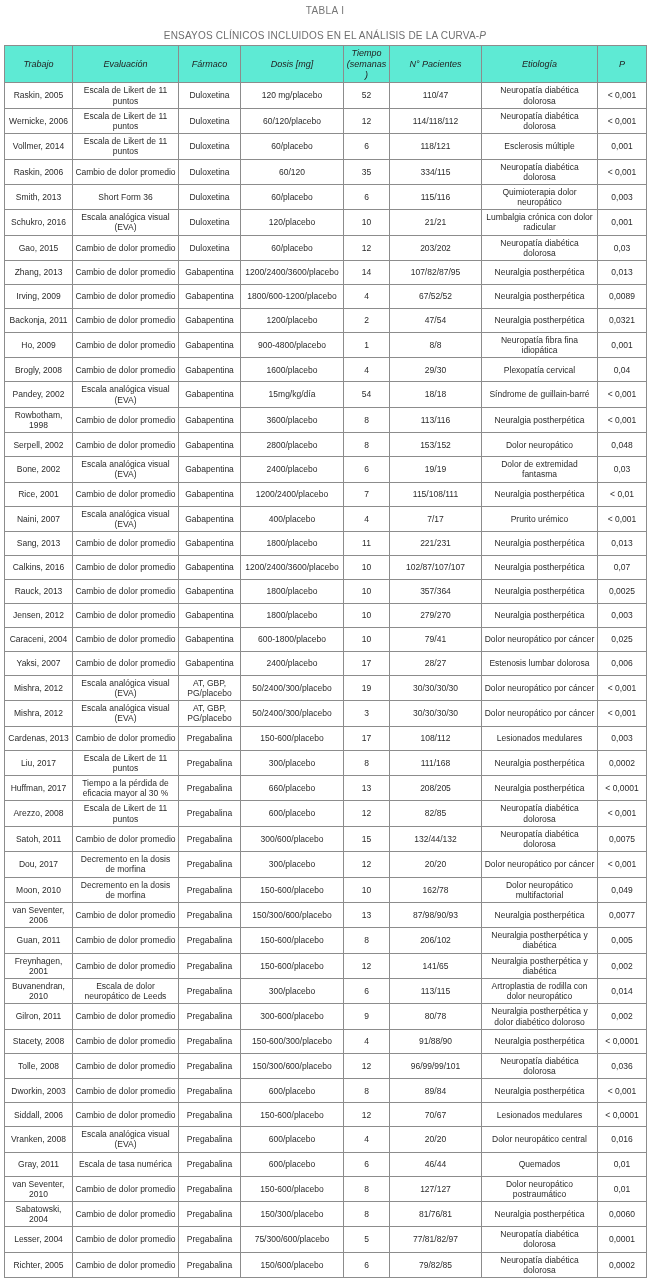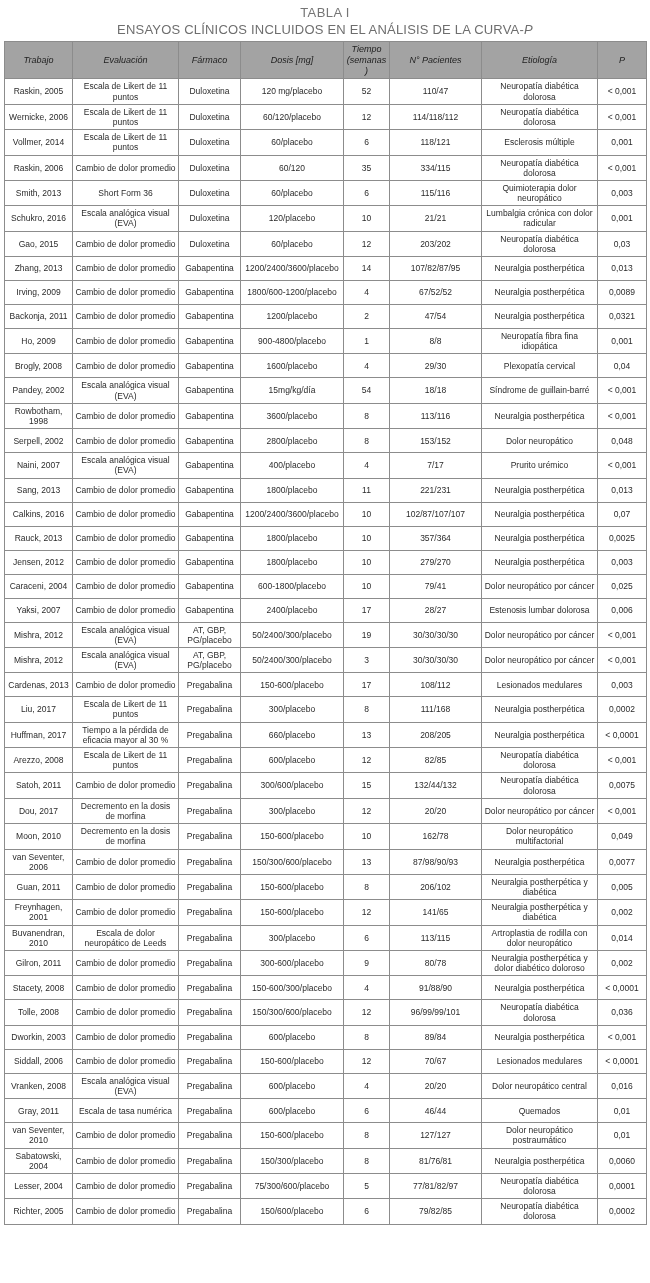--- a/index.html
+++ b/index.html
@@ -6,27 +6,27 @@
   html, body { background: #ffffff; }
   body {
     width: 650px;
     min-height: 1283px;
     font-family: "Liberation Sans", sans-serif;
     color: #2b2b2b;
   }
   .page { padding: 3px 4px 4px 4px; }
   .caption { text-align: center; padding: 2px 0 4px 0; }
   .caption-line1 {
-    font-size: 13px;
+    font-size: 10px;
     color: #757575;
     letter-spacing: 0.4px;
-    margin-bottom: 2px;
+    margin-bottom: 14px;
   }
   .caption-line2 {
-    font-size: 13px;
+    font-size: 10px;
     color: #6e6e6e;
     letter-spacing: 0.2px;
   }
   .it { font-style: italic; }
   table {
     width: 642px;
     border-collapse: collapse;
     table-layout: fixed;
   }
   col.c1 { width: 68px; }
@@ -42,21 +42,21 @@
     text-align: center;
     vertical-align: middle;
     padding: 2px 2px;
     font-size: 8.5px;
     line-height: 1.2;
     word-wrap: break-word;
   }
   thead tr { height: 24px; }
   tbody tr { height: 24px; }
   th {
-    background: #a3a3a3;
+    background: #5eead4;
     font-style: italic;
     font-weight: normal;
     font-size: 9px;
     color: #222222;
   }
   td { color: #2b2b2b; }
 </style>
 </head>
 <body>
 
@@ -235,20 +235,40 @@
           <td>Serpell, 2002</td>
           <td>Cambio de dolor promedio</td>
           <td>Gabapentina</td>
           <td>2800/placebo</td>
           <td>8</td>
           <td>153/152</td>
           <td>Dolor neuropático</td>
           <td>0,048</td>
         </tr>
         <tr>
+          <td>Bone, 2002</td>
+          <td>Escala analógica visual (EVA)</td>
+          <td>Gabapentina</td>
+          <td>2400/placebo</td>
+          <td>6</td>
+          <td>19/19</td>
+          <td>Dolor de extremidad fantasma</td>
+          <td>0,03</td>
+        </tr>
+        <tr>
+          <td>Rice, 2001</td>
+          <td>Cambio de dolor promedio</td>
+          <td>Gabapentina</td>
+          <td>1200/2400/placebo</td>
+          <td>7</td>
+          <td>115/108/111</td>
+          <td>Neuralgia postherpética</td>
+          <td>&lt; 0,01</td>
+        </tr>
+        <tr>
           <td>Naini, 2007</td>
           <td>Escala analógica visual (EVA)</td>
           <td>Gabapentina</td>
           <td>400/placebo</td>
           <td>4</td>
           <td>7/17</td>
           <td>Prurito urémico</td>
           <td>&lt; 0,001</td>
         </tr>
         <tr>

